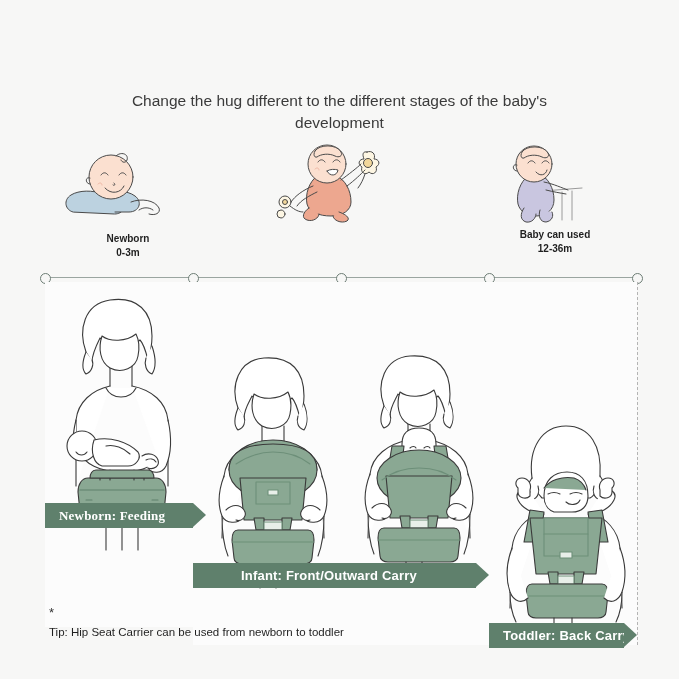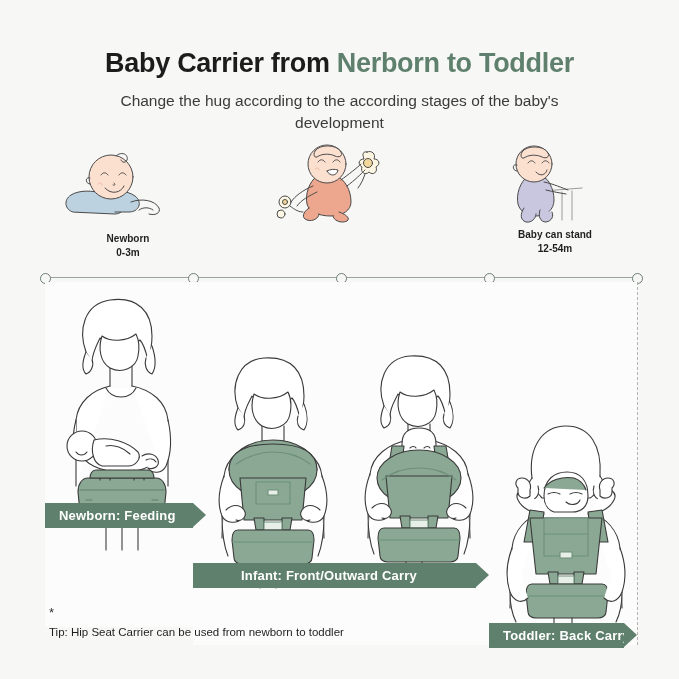--- a/index.html
+++ b/index.html
@@ -130,24 +130,21 @@
     white-space: nowrap;
   }
 
   svg { display: block; overflow: visible; }
 </style>
 </head>
 <body>
 
 <div id="page">
 
-  <div id="title">
-    <span>Baby Carrier from </span><span class="accent">Nerborn to Toddler</span>
-  </div>
-  <div id="subtitle">Change the hug according to the according stages of the baby's development</div>
+  <div id="subtitle">Change the hug different to the different stages of the baby's development</div>
 
   <div class="stage" style="left:43px; top:150px;">
     <div class="art">
       <svg width="170" height="76" viewBox="0 0 170 76">
         <g stroke="#4a4a4a" stroke-width="1" fill="none" stroke-linecap="round" stroke-linejoin="round">
 
           <path d="M30 62 C22 60 20 50 28 45 C36 40 50 40 60 44 L78 52 C84 56 80 64 72 64 Z" fill="#bcd2e0"></path>
           <path d="M60 44 C70 40 84 40 92 46 C100 52 96 62 86 62 L72 62" fill="#bcd2e0"></path>
 
           <circle cx="68" cy="27" r="22" fill="#fbe0d0"></circle>
@@ -236,21 +233,21 @@
 
           <path d="M47 19 C42 17 42 25 47 25"></path>
 
           <path d="M58 17 C60 14 63 14 65 17"></path>
           <path d="M72 17 C74 14 77 14 79 17"></path>
 
           <path d="M66 26 C70 31 76 29 77 24"></path>
         </g>
       </svg>
     </div>
-    <div class="caption"><span>Baby can stand</span><br><span>12-54m</span></div>
+    <div class="caption"><span>Baby can used</span><br><span>12-36m</span></div>
   </div>
 
   <div id="timeline-line"></div>
   <div class="tl-dot" style="left:40px;"></div>
   <div class="tl-dot" style="left:188px;"></div>
   <div class="tl-dot" style="left:336px;"></div>
   <div class="tl-dot" style="left:484px;"></div>
   <div class="tl-dot" style="left:632px;"></div>
 
   <div class="tl-vline" style="left:45px; height:345px;"></div>
@@ -445,21 +442,21 @@
         <path d="M128 126 C134 142 134 158 130 170 C126 180 118 182 112 176"></path>
         <path d="M18 170 C18 182 20 192 24 200"></path>
         <path d="M130 170 C130 182 128 192 124 200"></path>
 
         <path d="M62 196 L62 218"></path>
         <path d="M80 196 L80 218"></path>
       </g>
     </svg>
   </div>
 
-  <div class="banner" style="left:45px; top:503px; width:148px;">
+  <div class="banner" style="left:45px; top:503px; width:148px;font-family:Liberation Serif, serif;">
     <span class="label">Newborn:  Feeding</span>
     <span class="tip"></span>
   </div>
 
   <div class="banner" style="left:193px; top:563px; width:283px;">
     <span class="label" style="padding-left:48px;">Infant:  Front/Outward Carry</span>
     <span class="tip"></span>
   </div>
 
   <div class="banner" style="left:489px; top:623px; width:135px;">

